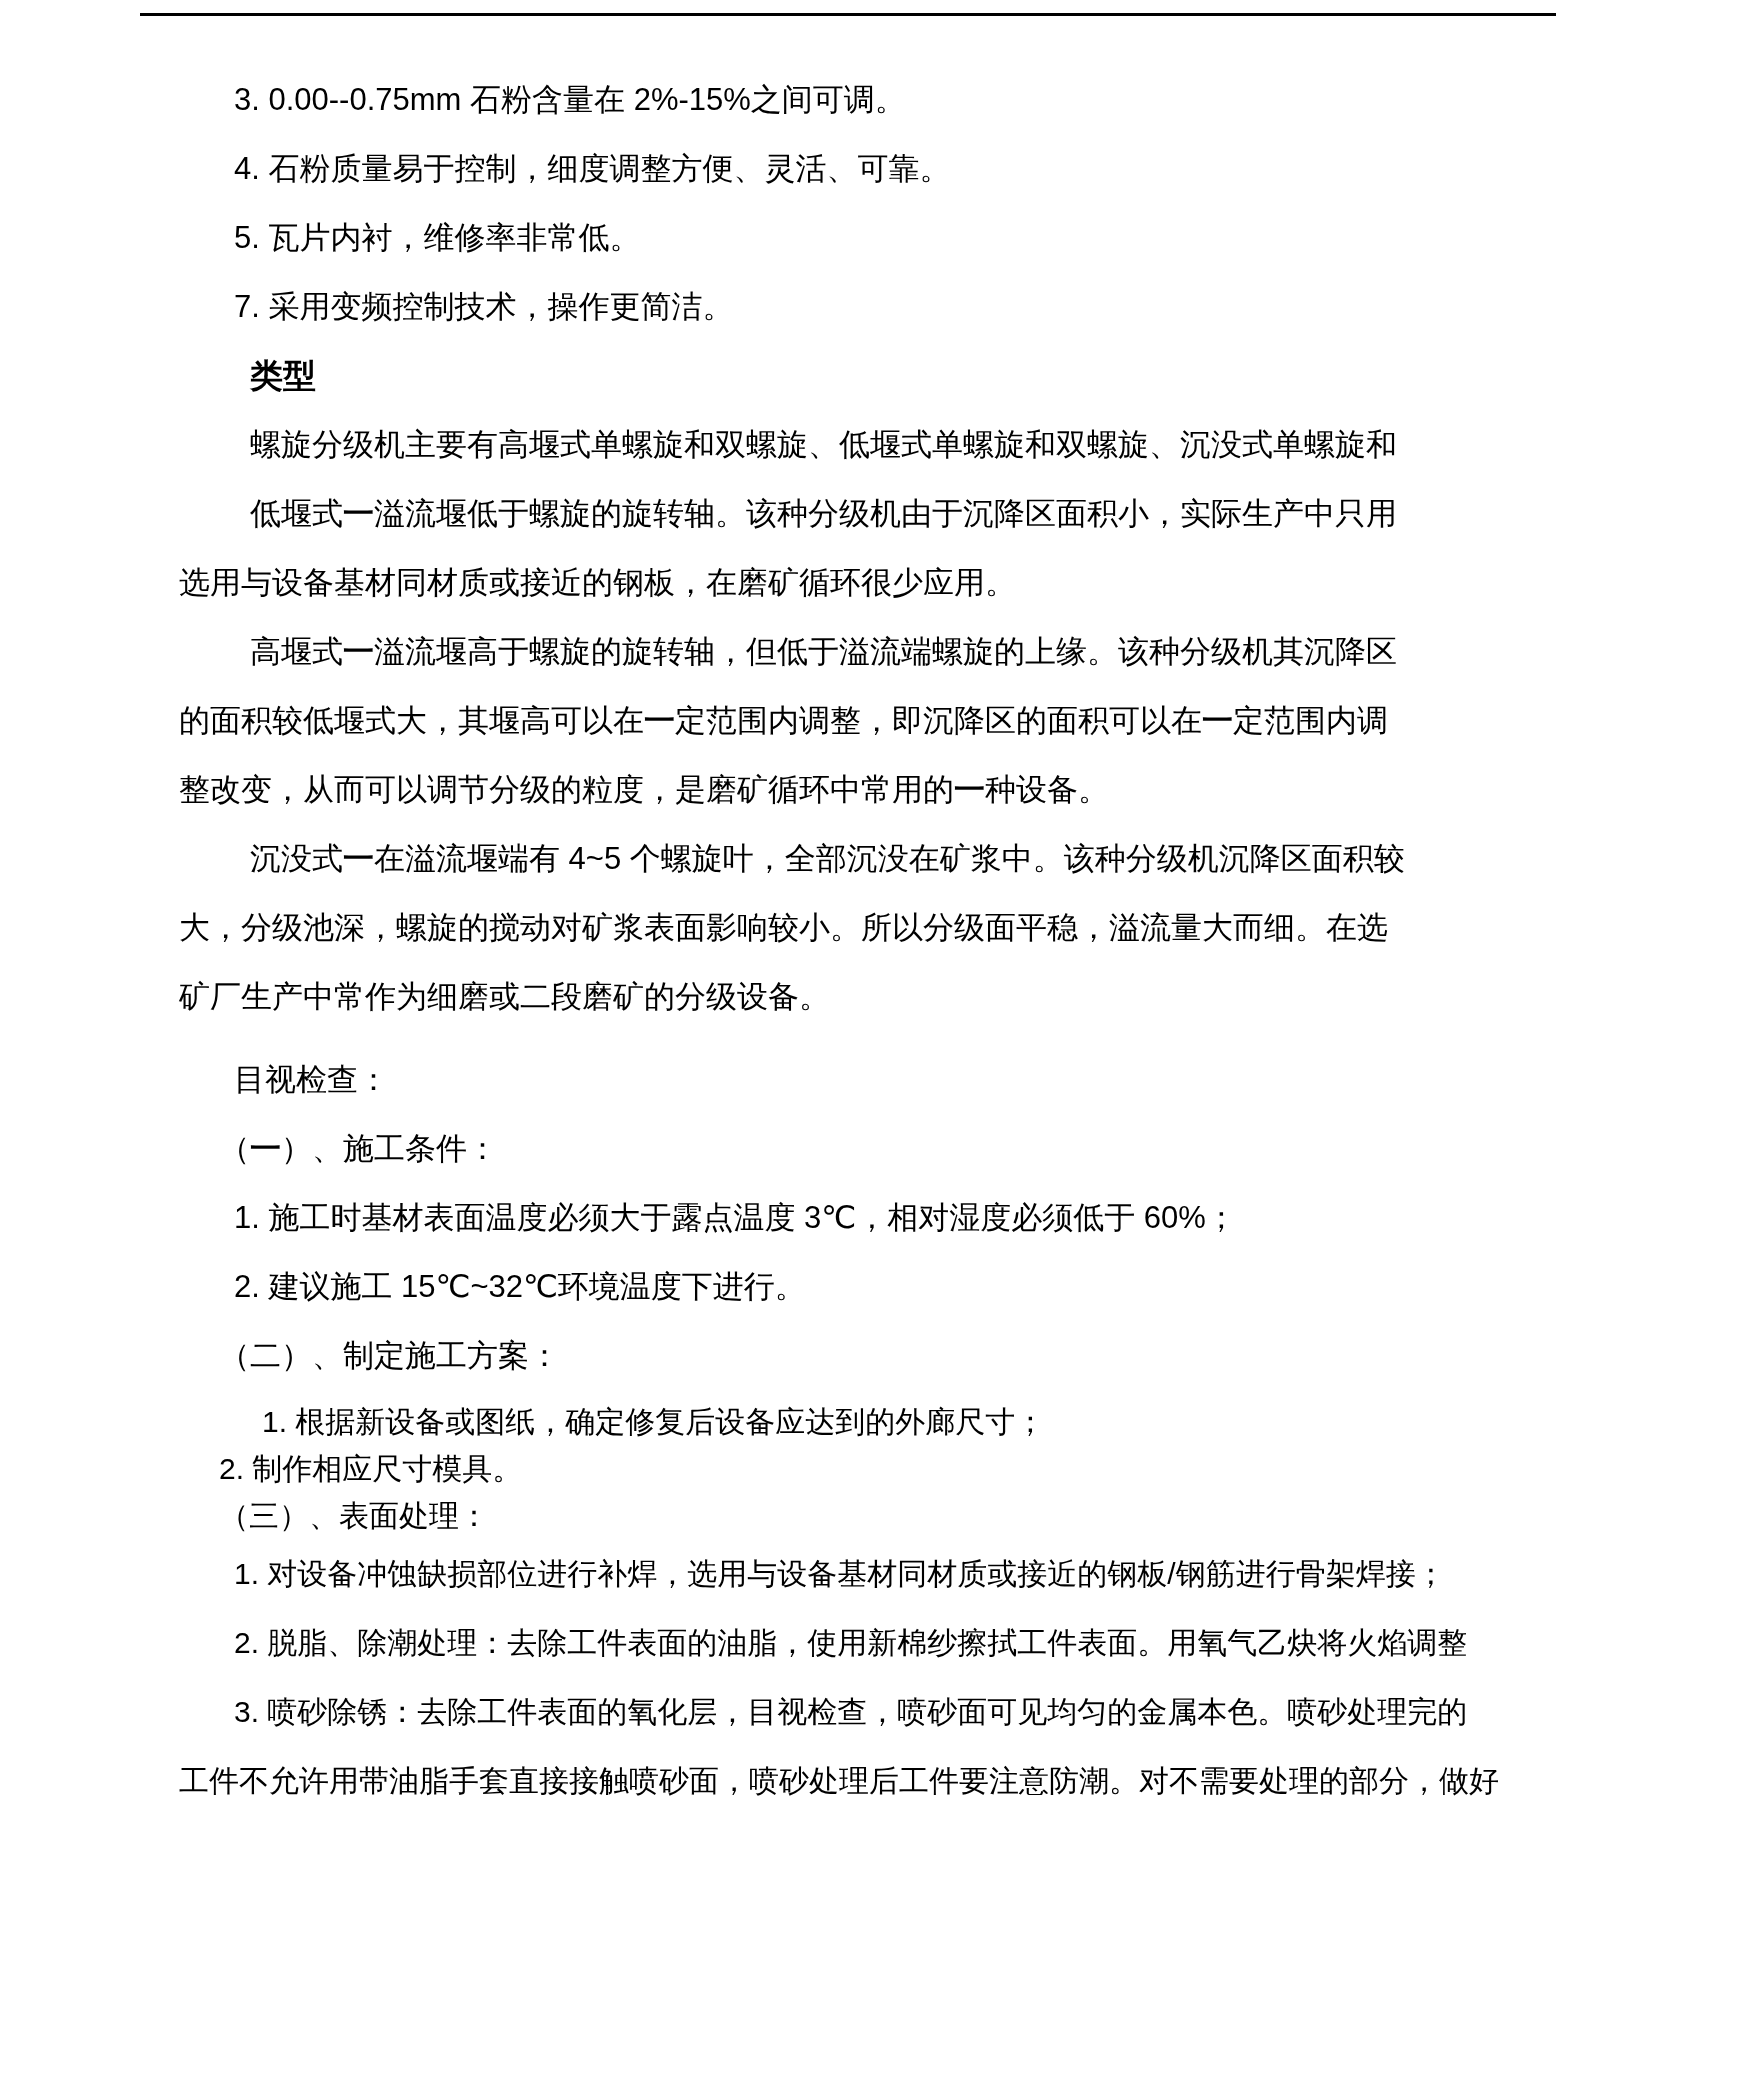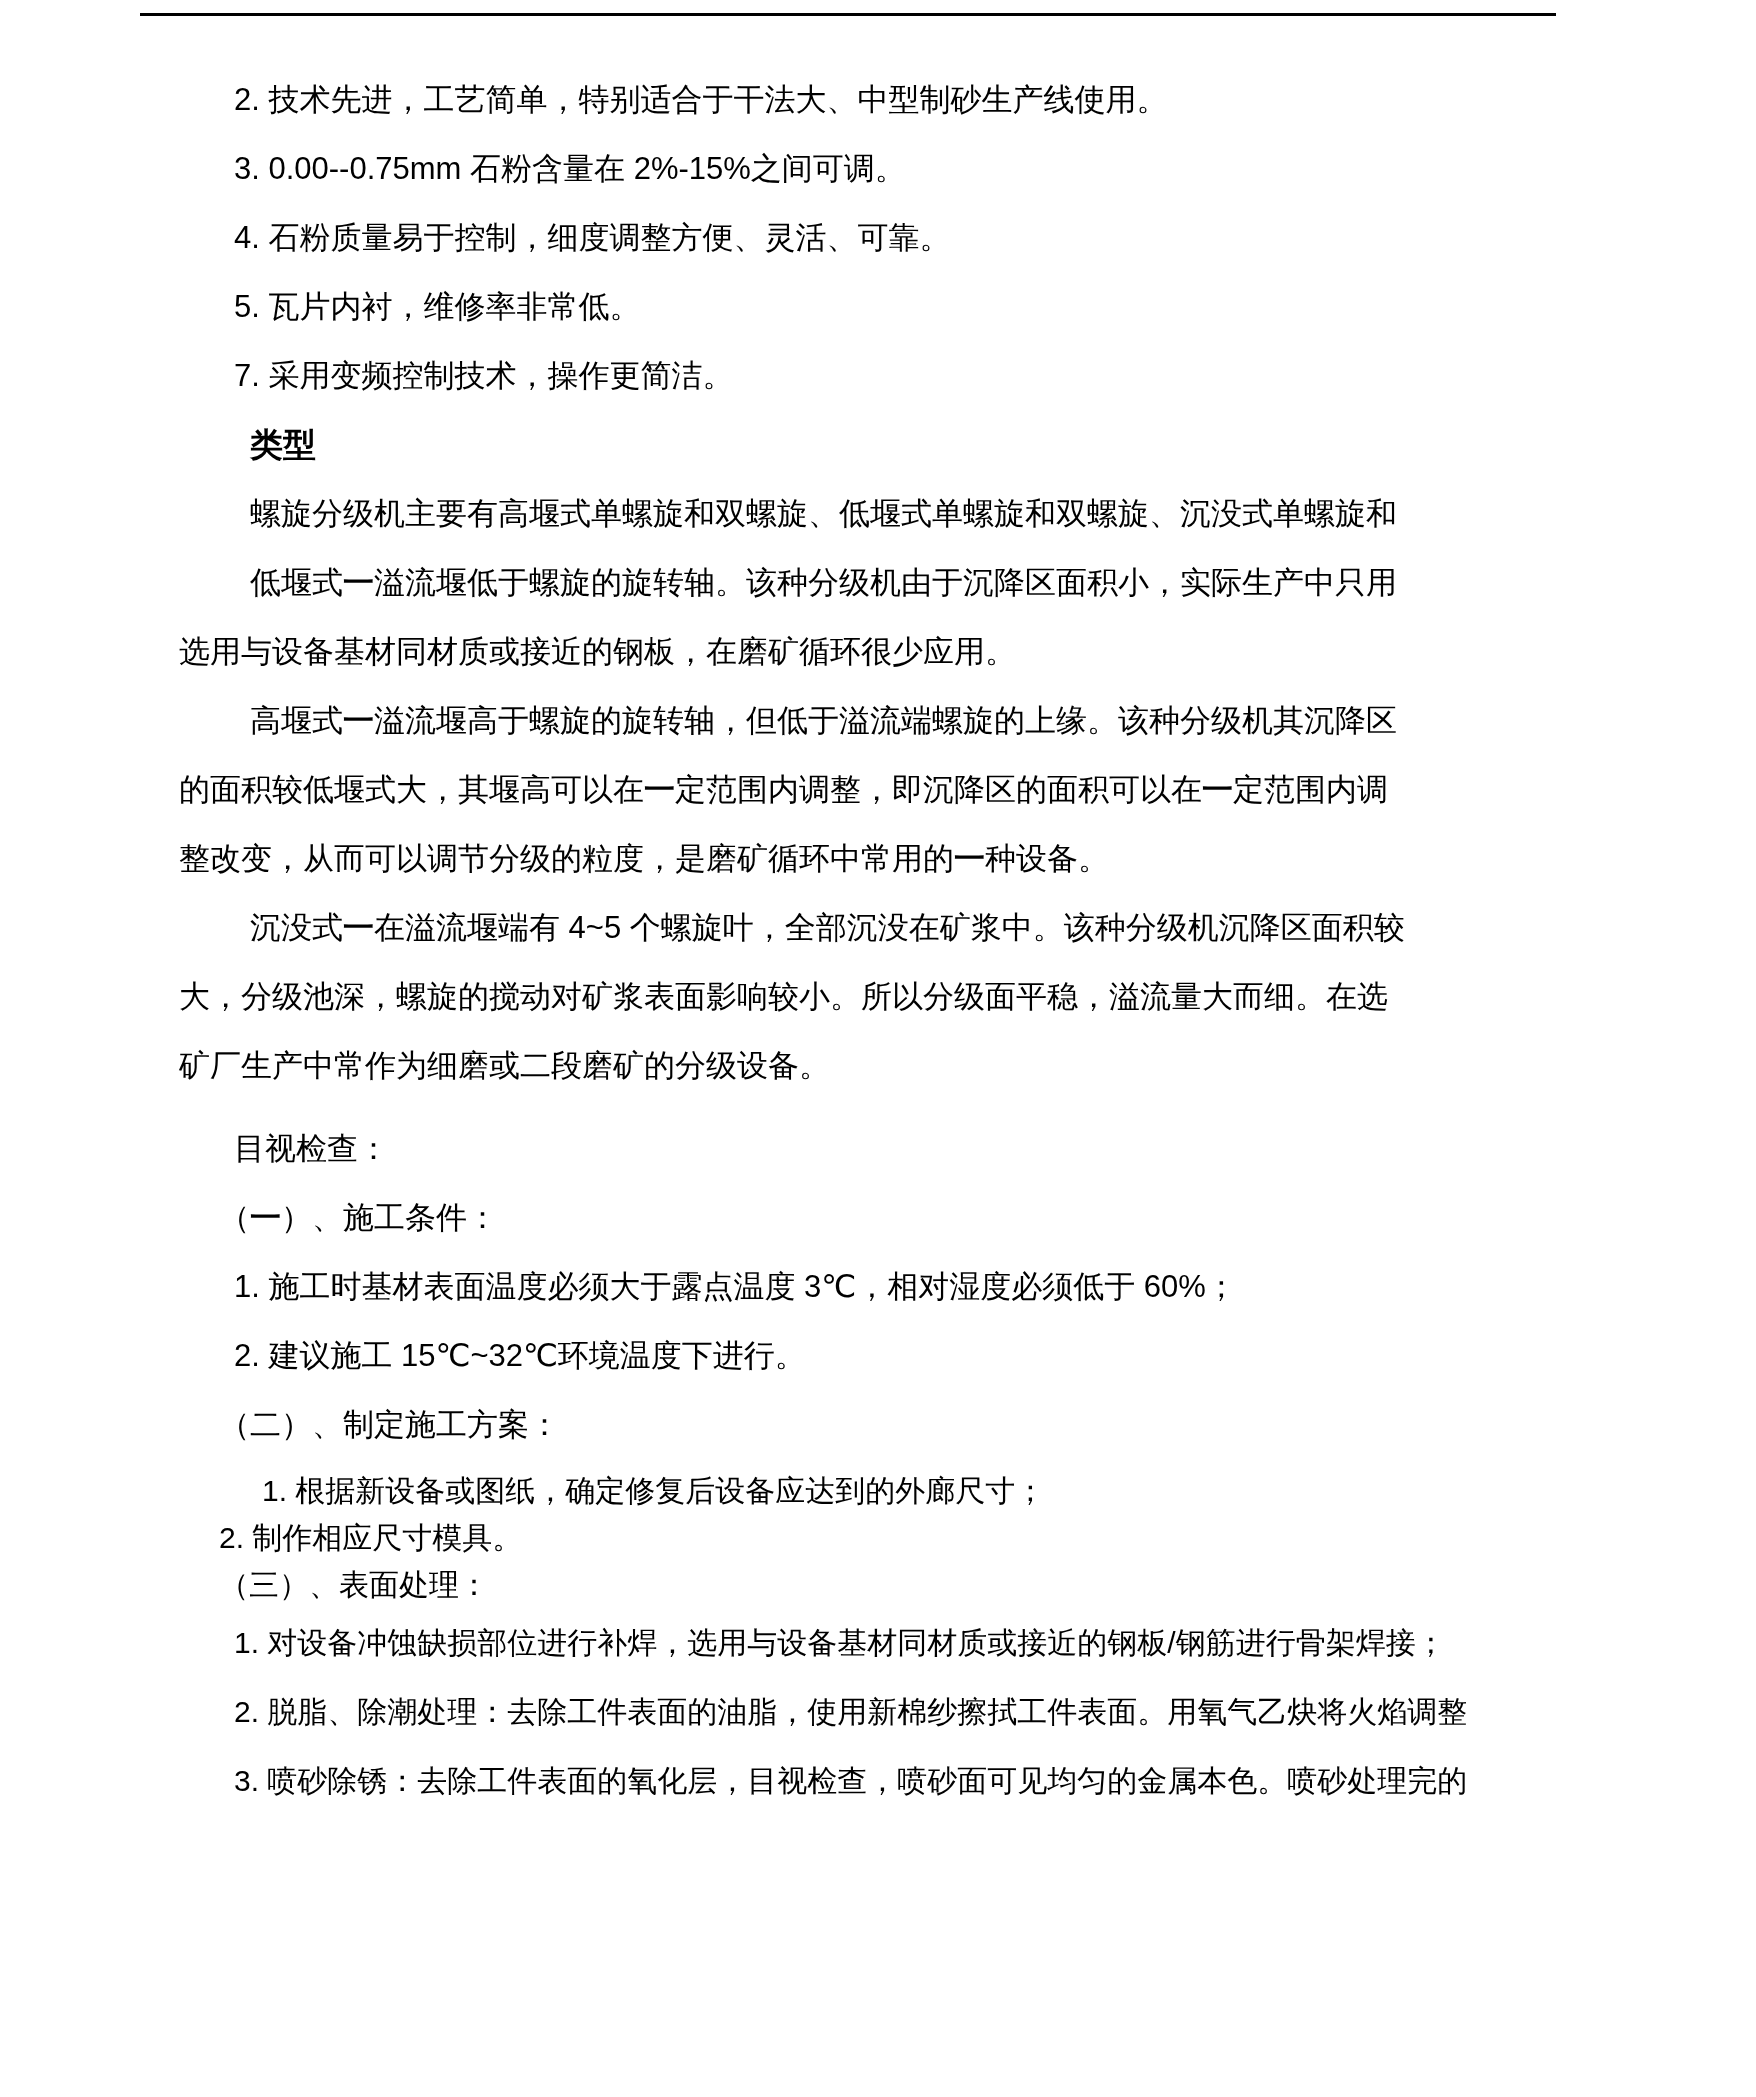--- a/index.html
+++ b/index.html
@@ -47,21 +47,20 @@
   .tight      { height: 47px; line-height: 47px; }
   .small      { font-size: 30px; }
   .heavy      { font-weight: 700; }
 </style>
 </head>
 <body>
 
 <div class="page">
   <div class="top-rule"></div>
   <div class="content" id="doc-body">
-      <div class="line item">2. 技术先进，工艺简单，特别适合于干法大、中型制砂生产线使用。</div>
       <div class="line item">3.  0.00--0.75mm 石粉含量在 2%-15%之间可调。</div>
       <div class="line item">4. 石粉质量易于控制，细度调整方便、灵活、可靠。</div>
       <div class="line item">5. 瓦片内衬，维修率非常低。</div>
       <div class="line item">7. 采用变频控制技术，操作更简洁。</div>
       <div class="line heading">类型</div>
       <div class="line para-first">螺旋分级机主要有高堰式单螺旋和双螺旋、低堰式单螺旋和双螺旋、沉没式单螺旋和</div>
       <div class="line para-first">低堰式<span class="heavy">一</span>溢流堰低于螺旋的旋转轴。该种分级机由于沉降区面积小，实际生产中只用</div>
       <div class="line flush">选用与设备基材同材质或接近的钢板，在磨矿循环很少应用。</div>
       <div class="line para-first">高堰式<span class="heavy">一</span>溢流堰高于螺旋的旋转轴，但低于溢流端螺旋的上缘。该种分级机其沉降区</div>
       <div class="line flush">的面积较低堰式大，其堰高可以在<span class="heavy">一</span>定范围内调整，即沉降区的面积可以在<span class="heavy">一</span>定范围内调</div>
@@ -73,15 +72,16 @@
       <div class="line paren">（<span class="heavy">一</span>）、施工条件：</div>
       <div class="line item">1. 施工时基材表面温度必须大于露点温度 3℃，相对湿度必须低于 60%；</div>
       <div class="line item">2. 建议施工 15℃~32℃环境温度下进行。</div>
       <div class="line paren">（二）、制定施工方案：</div>
       <div class="line deep tight small">1. 根据新设备或图纸，确定修复后设备应达到的外廊尺寸；</div>
       <div class="line paren tight small">2. 制作相应尺寸模具。</div>
       <div class="line paren tight small">（三）、表面处理：</div>
       <div class="line item small">1.  对设备冲蚀缺损部位进行补焊，选用与设备基材同材质或接近的钢板/钢筋进行骨架焊接；</div>
       <div class="line item small">2.  脱脂、除潮处理：去除工件表面的油脂，使用新棉纱擦拭工件表面。用氧气乙炔将火焰调整</div>
       <div class="line item small">3.  喷砂除锈：去除工件表面的氧化层，目视检查，喷砂面可见均匀的金属本色。喷砂处理完的</div>
+      <div class="line flush small">工件不允许用带油脂手套直接接触喷砂面，喷砂处理后工件要注意防潮。对不需要处理的部分，做好</div>
     </div>
 </div>
 
 
 </body></html>

